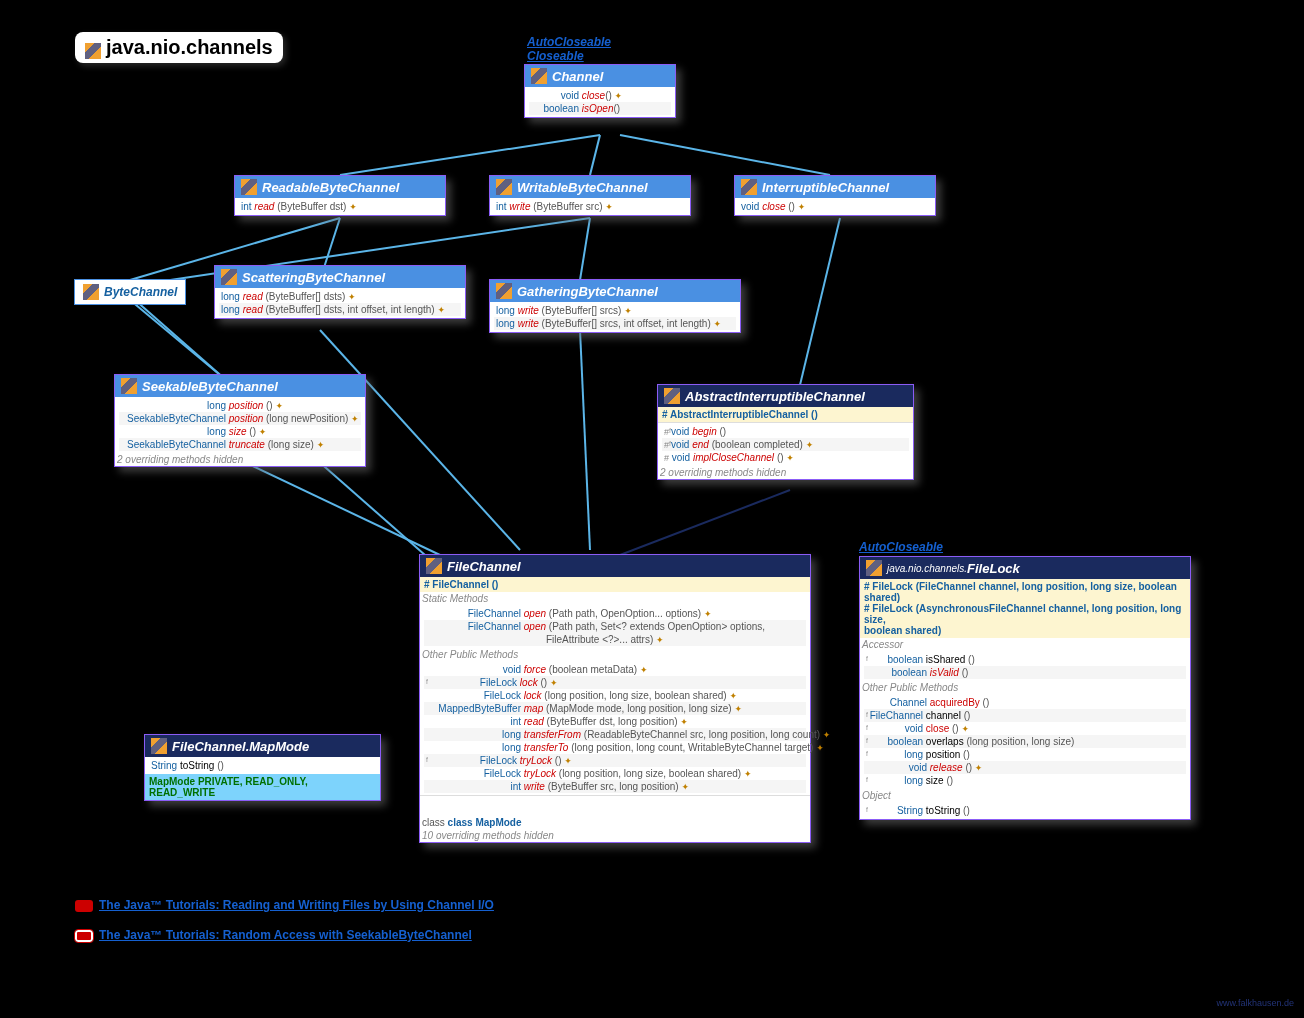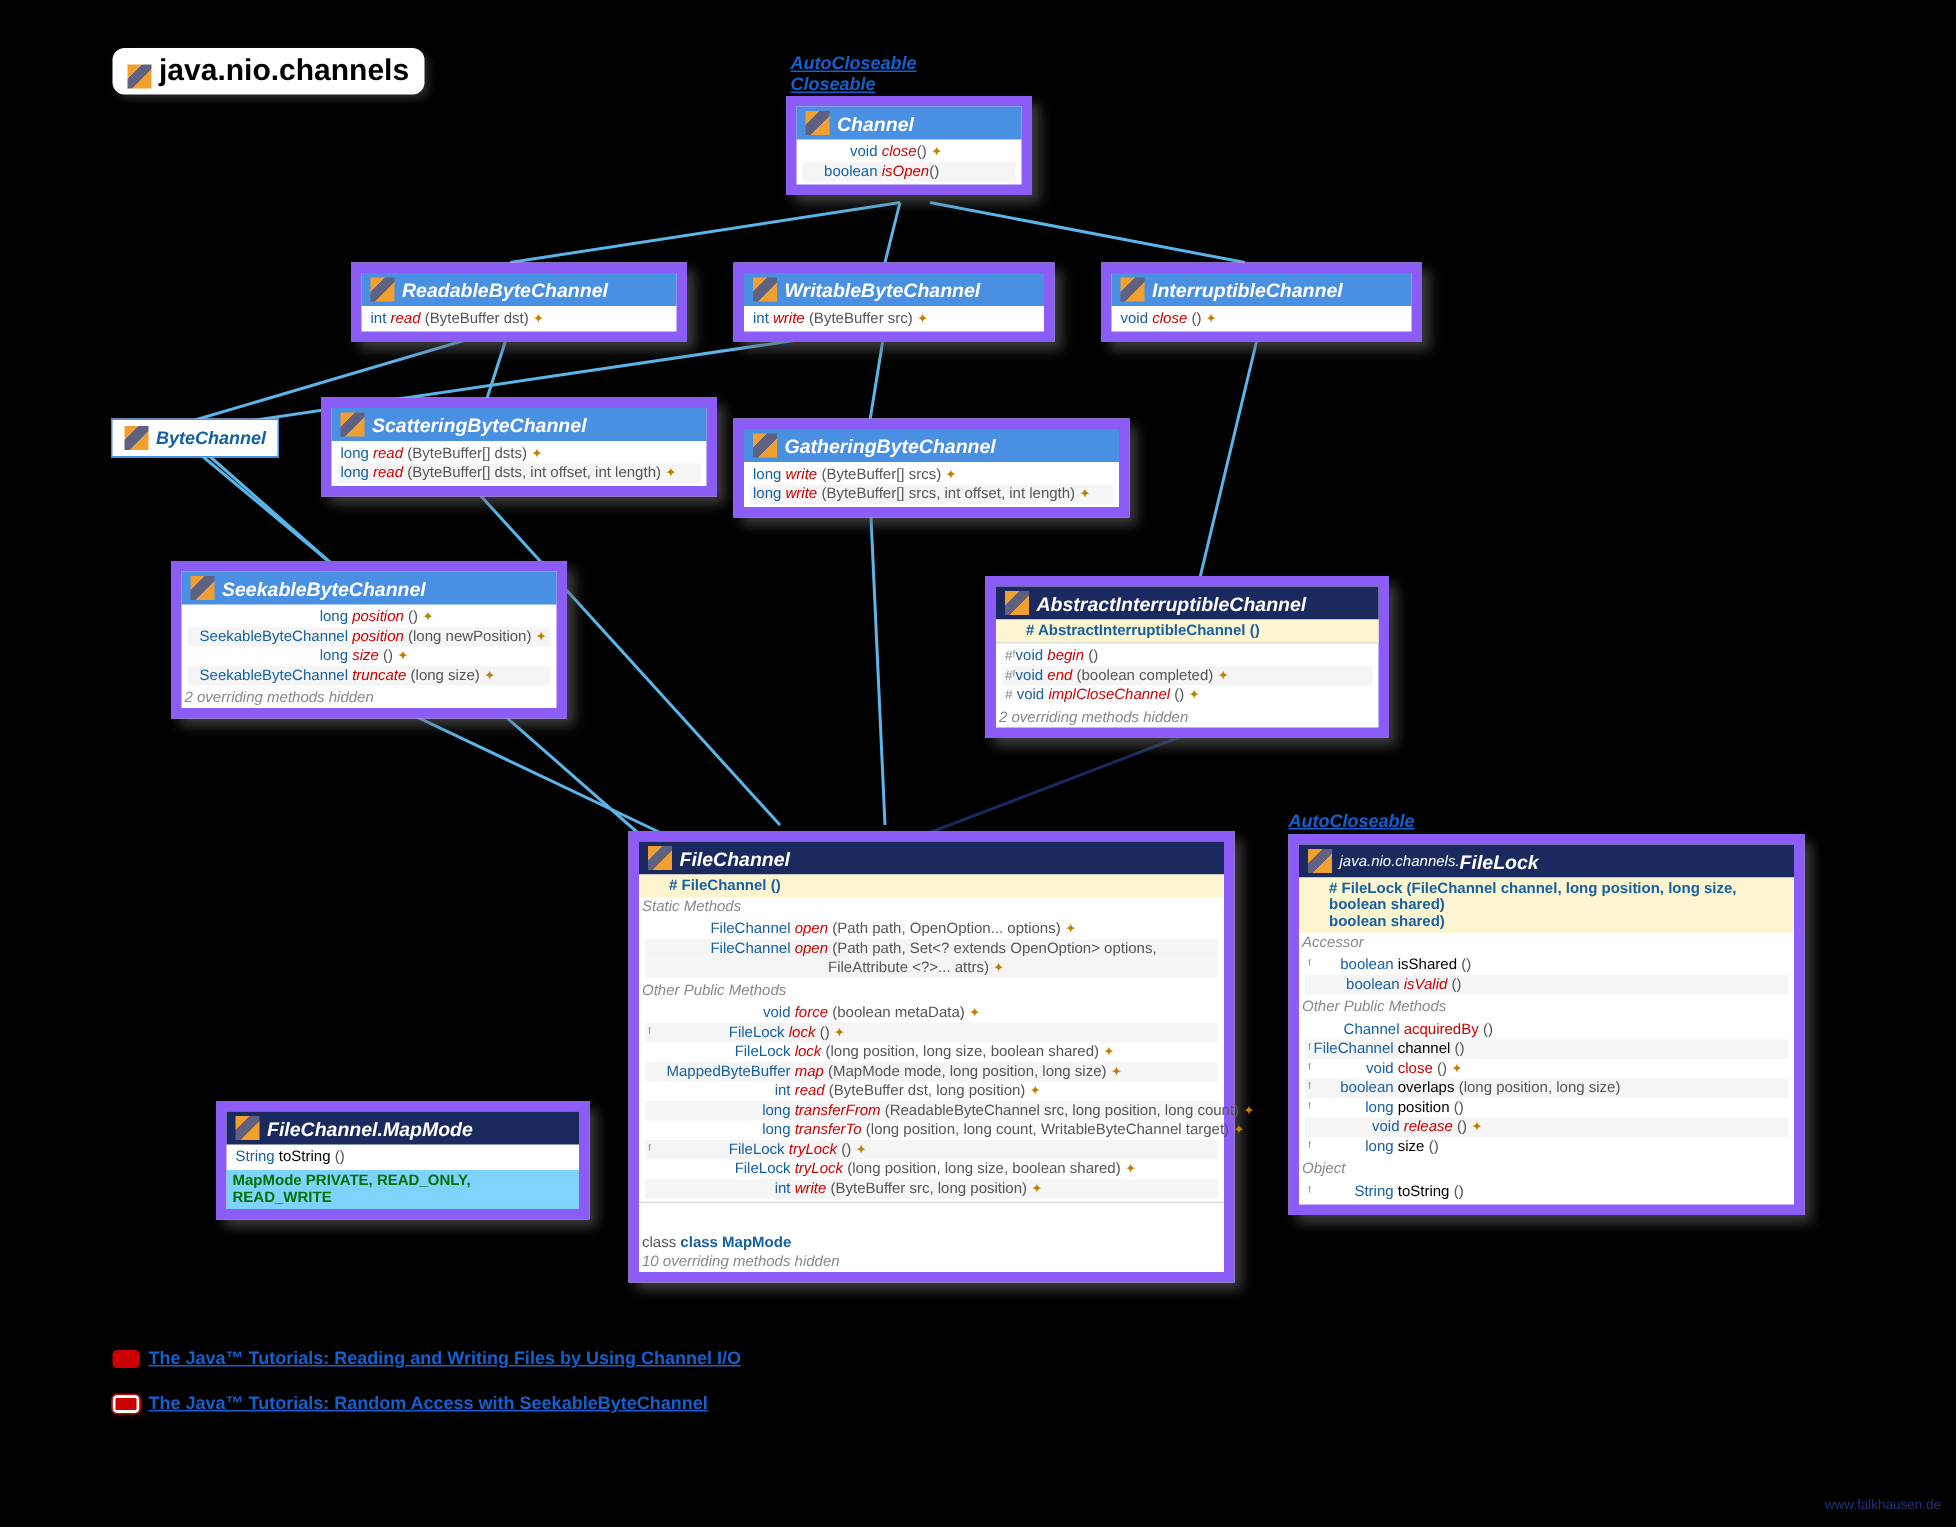--- a/index.html
+++ b/index.html
@@ -1,30 +1,30 @@
 <!DOCTYPE html>
 <html><head>
 <meta charset="utf-8">
 <style>
 body{margin:0;background:#000;font-family:Arial,sans-serif;font-size:11px;position:relative;width:1304px;height:1018px;overflow:hidden}
-.box{position:absolute;background:#fff;border:7px solid #8b5cf6;box-shadow:5px 5px 8px rgba(100,100,100,.6)}
+.box{position:absolute;background:#fff;border:1px solid #8b5cf6;box-shadow:5px 5px 8px rgba(100,100,100,.6)}
 .hdr{padding:3px 6px;font-weight:bold;font-style:italic;color:#fff;font-size:13px;display:flex;align-items:center}
 .hdr.blue{background:#4a90e2}
 .hdr.navy{background:#1a2a5e}
 .ico{width:16px;height:16px;display:inline-block;margin-right:5px;background:linear-gradient(135deg,#f0a030 30%,#606080 30%,#606080 60%,#f0a030 60%)}
 .body{padding:2px 4px}
 .row{padding:1px 2px;font-size:10px;white-space:nowrap}
 .row.alt{background:#f5f5f5}
 .ret{color:#1560a0;display:inline-block;text-align:right}
 .name{color:#c00;font-style:italic}
 .name2{color:#1560a0;font-weight:bold}
 .param{color:#555}
 .ex{color:#c08000;font-size:9px}
 .sec{color:#888;font-style:italic;font-size:10px;padding:1px 2px}
-.proto{background:#fdf5d0;padding:2px 20px;font-size:10px}
+.proto{background:#fdf5d0;padding:2px 4px;font-size:10px}
 .title{position:absolute;top:32px;left:75px;font-weight:bold;font-size:20px;color:#000;background:#fff;padding:4px 10px;border-radius:8px;box-shadow:3px 3px 6px rgba(80,80,80,.5);display:flex;align-items:flex-end}
 .supers{position:absolute;font-style:italic;font-weight:bold;color:#1560d0;text-decoration:underline;font-size:12px}
 .link{position:absolute;color:#1560d0;text-decoration:underline;font-size:12px;font-weight:bold}
 .linkicon{display:inline-block;width:18px;height:12px;background:#c00;border-radius:3px;margin-right:6px;vertical-align:middle}
 .linkicon.b{background:#c00;border:2px solid #fff;outline:1px solid #c00;width:14px;height:8px}
 svg{position:absolute;top:0;left:0;pointer-events:none}
 .attrib{position:absolute;right:10px;bottom:10px;color:#237;font-size:9px}
 .pre{color:#888;font-size:9px}
 .mapvals{color:#007000;font-weight:bold;font-size:10px;padding:2px 4px;background:#7dd3fc}
 .simple{position:absolute;background:#fff;border:1px solid #4a90e2;padding:4px 8px;font-weight:bold;font-style:italic;color:#1560a0;font-size:12px;display:flex;align-items:center}
@@ -204,20 +204,21 @@
 </div>
 
 <div class="box" style="top:556px;left:859px;width:330px">
   <div class="hdr navy">
       <span class="ico"></span>
       <span style="font-style:italic;font-size:10px;font-weight:normal">java.nio.channels.</span>
       <span>FileLock</span>
     </div>
   <div class="proto">
     <div><span class="name2"># FileLock (FileChannel channel, long position, long size, boolean shared)</span></div>
+    <div><span class="name2"># FileLock (AsynchronousFileChannel channel, long position, long size,</span></div>
     <div><span class="name2">         boolean shared)</span></div>
   </div>
   <div class="sec">Accessor</div>
   <div class="body">
     <div class="row"><span class="pre">ᶠ</span><span class="ret" style="width:55px;display:inline-block;text-align:right">boolean</span> <span>isShared</span> <span class="param">()</span></div>
     <div class="row alt"><span class="ret" style="width:61px;display:inline-block;text-align:right">boolean</span> <span class="name">isValid</span> <span class="param">()</span></div>
   </div>
   <div class="sec">Other Public Methods</div>
   <div class="body">
     <div class="row"><span class="ret" style="width:61px;display:inline-block;text-align:right">Channel</span> <span class="name" style="color:#c00;font-style:normal">acquiredBy</span> <span class="param">()</span></div>

